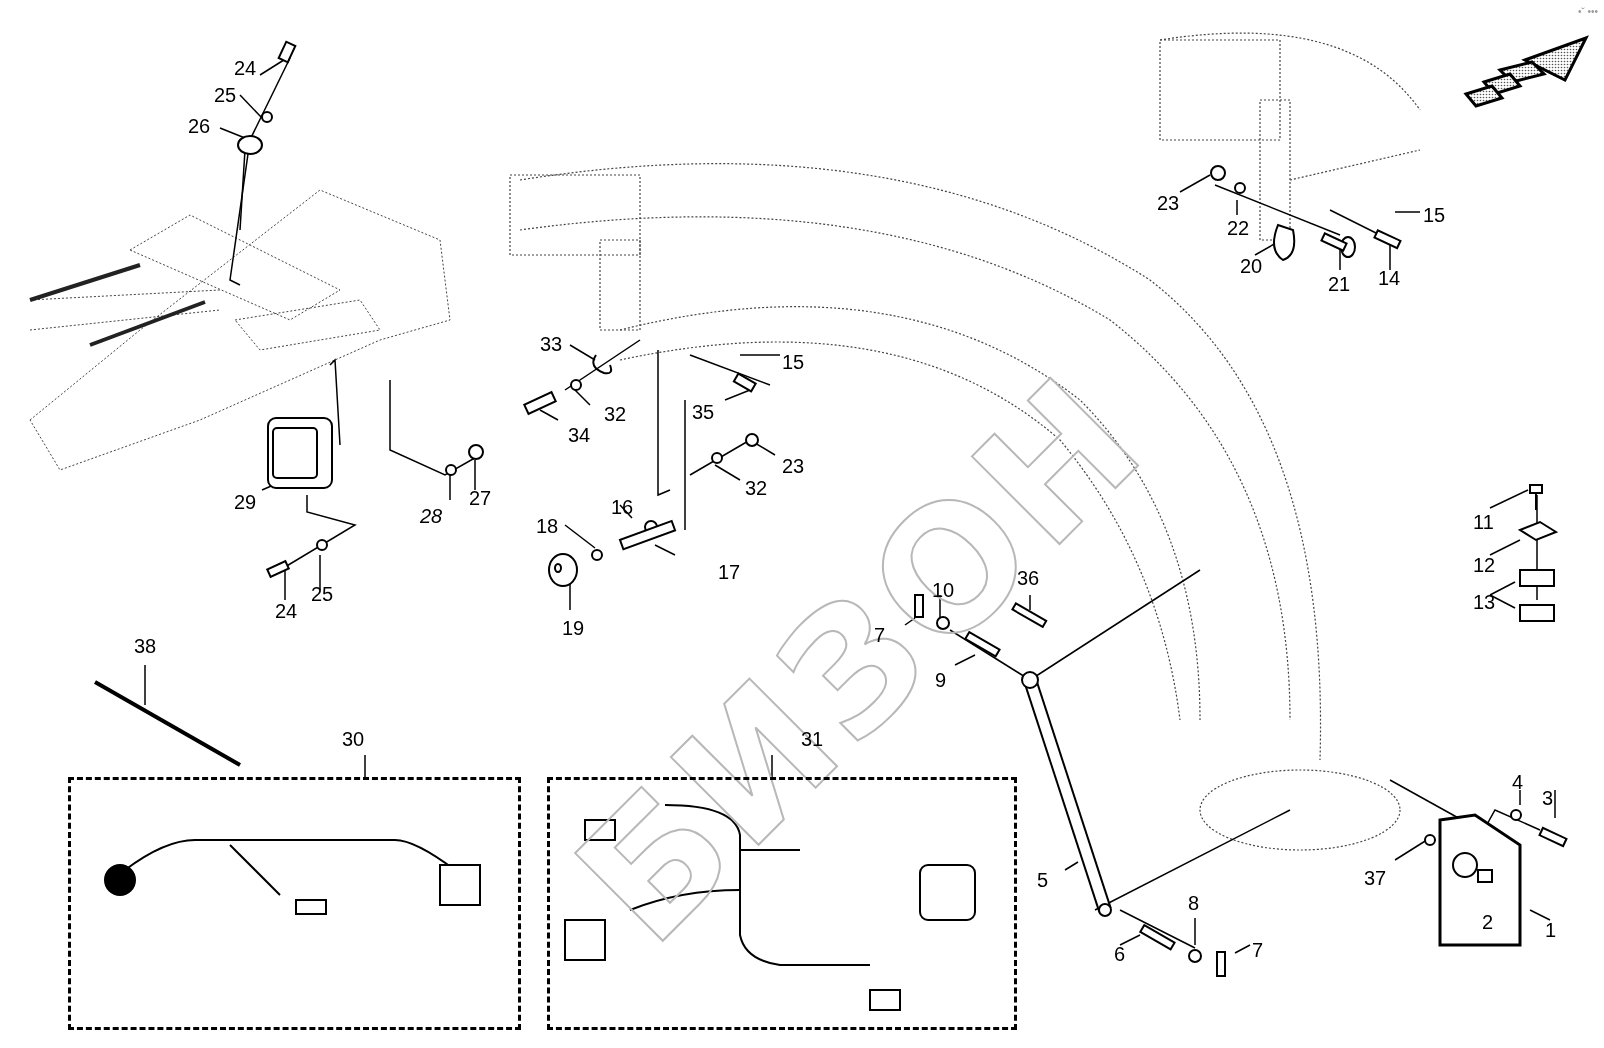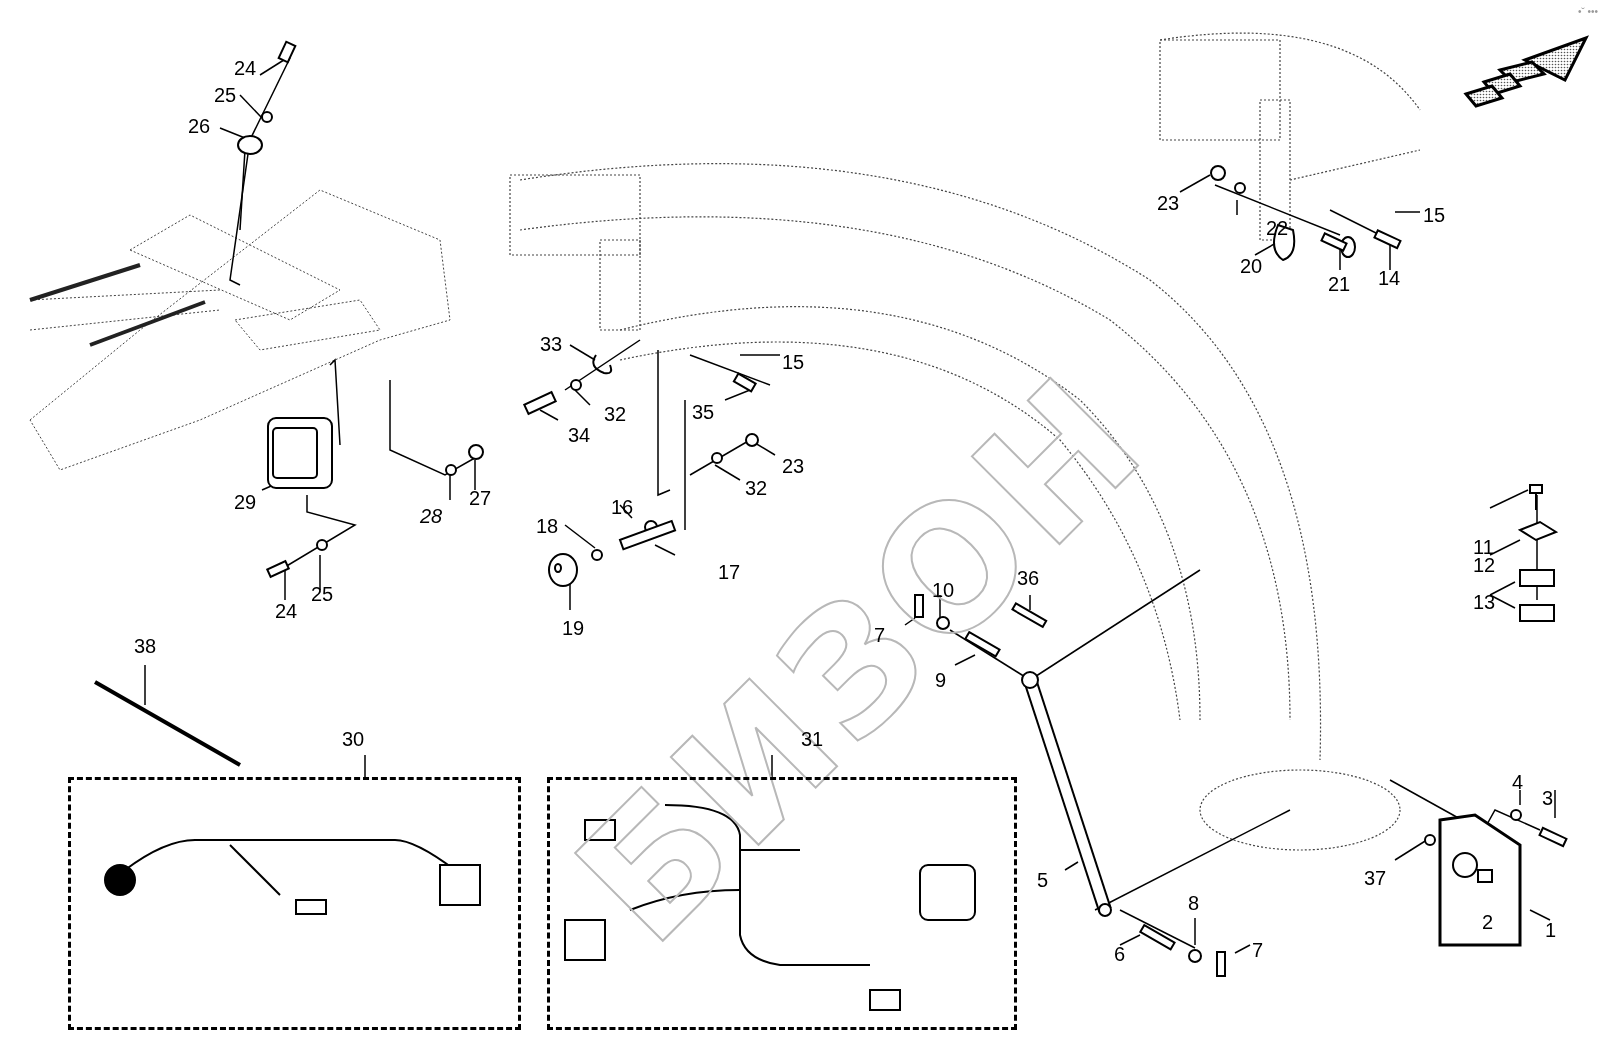--- a/index.html
+++ b/index.html
@@ -298,26 +298,26 @@
   <span class="callout" style="left:568px;top:425px;">34</span>
   <span class="callout" style="left:782px;top:352px;">15</span>
   <span class="callout" style="left:692px;top:402px;">35</span>
   <span class="callout" style="left:782px;top:456px;">23</span>
   <span class="callout" style="left:745px;top:478px;">32</span>
   <span class="callout" style="left:611px;top:497px;">16</span>
   <span class="callout" style="left:536px;top:516px;">18</span>
   <span class="callout" style="left:677px;top:562px;margin-left:41px;">17</span>
   <span class="callout" style="left:562px;top:618px;">19</span>
   <span class="callout" style="left:1157px;top:193px;">23</span>
-  <span class="callout" style="left:1227px;top:218px;margin-left:39px;">22</span>
+  <span class="callout" style="left:1227px;top:218px;">22</span>
   <span class="callout" style="left:1240px;top:256px;">20</span>
   <span class="callout" style="left:1328px;top:274px;">21</span>
   <span class="callout" style="left:1378px;top:268px;">14</span>
   <span class="callout" style="left:1423px;top:205px;">15</span>
-  <span class="callout" style="left:1473px;top:537px;text-align:right;">11</span>
+  <span class="callout" style="left:1473px;top:512px;text-align:right;">11</span>
   <span class="callout" style="left:1473px;top:555px;">12</span>
   <span class="callout" style="left:1473px;top:592px;">13</span>
   <span class="callout" style="left:932px;top:568px;margin-top:12px;">10</span>
   <span class="callout" style="left:1017px;top:568px;">36</span>
   <span class="callout" style="left:874px;top:625px;">7</span>
   <span class="callout" style="left:935px;top:670px;">9</span>
   <span class="callout" style="left:1037px;top:870px;">5</span>
   <span class="callout" style="left:1188px;top:893px;">8</span>
   <span class="callout" style="left:1114px;top:944px;">6</span>
   <span class="callout" style="left:1252px;top:940px;">7</span>

